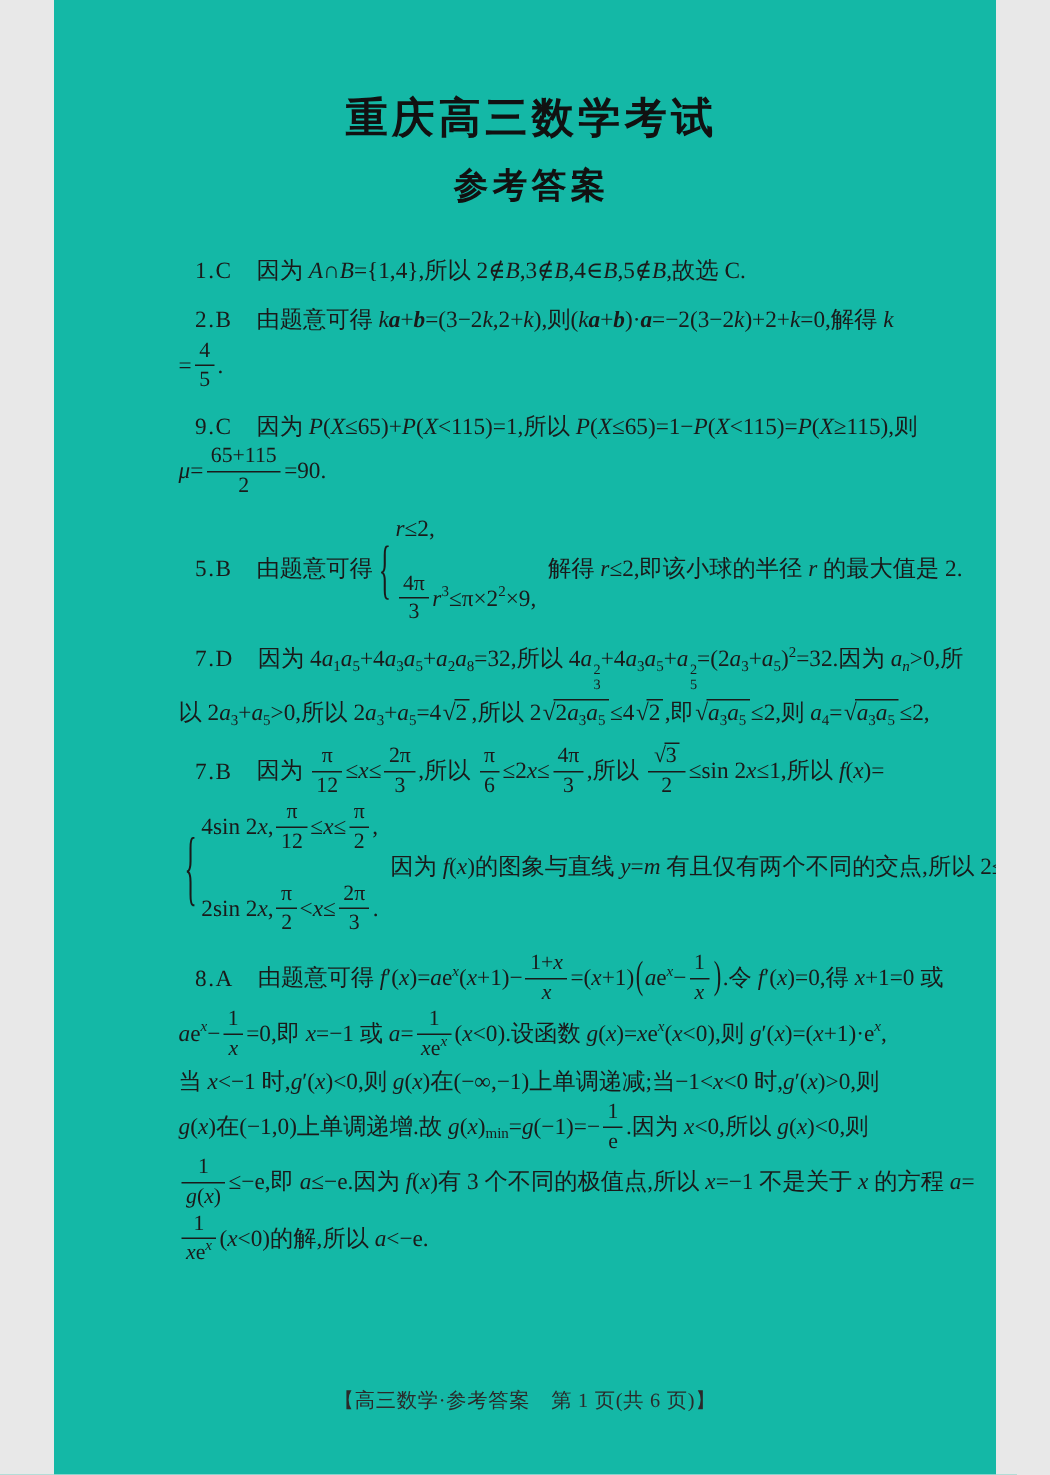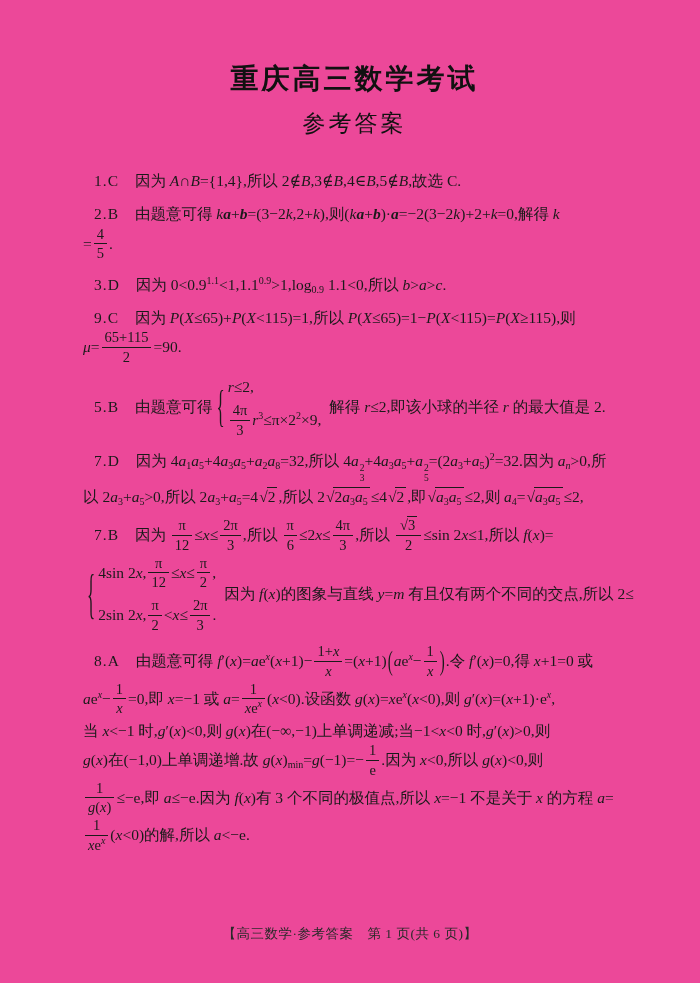--- a/index.html
+++ b/index.html
@@ -1,28 +1,28 @@
 <!DOCTYPE html>
 <html><head>
 <meta charset="utf-8">
 <style>
   html,body{margin:0;padding:0;background:#e8e8e8;}
   .page{
-    width:700px;height:983px;box-sizing:border-box;background:#ec4899;
+    width:628px;height:983px;box-sizing:border-box;background:#14b8a6;
     margin:0 auto;position:relative;overflow:hidden;
     padding:60px 48px 0 57px;
     font-family:"Liberation Serif","DejaVu Serif",serif;
     font-size:15.5px;color:#1a1a1a;
   }
   h1.title{
     margin:0 0 10px 0;text-align:center;font-size:28px;font-weight:bold;
     letter-spacing:3px;color:#111;
   }
   h2.subtitle{
-    margin:0 0 30px 0;text-align:center;font-size:23px;font-weight:normal;
+    margin:0 0 30px 0;text-align:center;font-size:23px;font-weight:bold;
     letter-spacing:3px;color:#111;
   }
   .item{margin-bottom:10px;}
   .line{line-height:1.5;white-space:nowrap;margin:1px 0;}
   .line.cont{padding-left:26px;}
   .inum{margin-right:16px;letter-spacing:1px;margin-left:37px;}
   .it{font-style:italic;}
   .vec{font-weight:bold;font-style:italic;}
   sup{font-size:10px;line-height:0;}
   sub{font-size:10px;line-height:0;vertical-align:-3px;}
@@ -33,21 +33,21 @@
   .frac{display:inline-block;vertical-align:middle;text-align:center;
         font-size:14.5px;line-height:1.15;margin:0 2px;position:relative;top:-1px;}
   .frac .num{display:block;padding:0 3px 1px 3px;border-bottom:1px solid #1a1a1a;}
   .frac .den{display:block;padding:1px 3px 0 3px;}
   .sqrt{display:inline-block;white-space:nowrap;margin:0 1px;}
   .sqrt .rad{letter-spacing:-1px;}
   .sqrt .radc{border-top:1px solid #1a1a1a;padding:0 2px 0 1px;}
   .cases{display:inline-flex;align-items:center;vertical-align:middle;margin:0 4px;}
   .cases .brace{display:inline-block;font-size:17px;transform-origin:center;
                 margin-right:3px;font-weight:normal;}
-  .cases .rows{display:inline-flex;flex-direction:column;row-gap:6px;}
+  .cases .rows{display:inline-flex;flex-direction:column;row-gap:18px;}
   .cases .crow{display:block;white-space:nowrap;line-height:1.3;}
   .bigp{display:inline-block;transform:scaleY(1.75);vertical-align:middle;
         font-size:15px;margin:0 1px;position:relative;top:-1px;}
   .footer{
     position:absolute;left:0;right:0;bottom:40px;text-align:center;
     font-size:13.5px;color:#2a2a2a;letter-spacing:0.5px;
   }
 </style>
 </head>
 <body>
@@ -55,23 +55,20 @@
 <div class="page">
   <h1 class="title">重庆高三数学考试</h1>
   <h2 class="subtitle">参考答案</h2>
   <div id="answers">
       <div class="item">
         <div class="line first"><span class="inum">1.C</span>因为 <span class="it">A</span>∩<span class="it">B</span>={1,4},所以 2∉<span class="it">B</span>,3∉<span class="it">B</span>,4∈<span class="it">B</span>,5∉<span class="it">B</span>,故选 C.</div>
       </div>
       <div class="item">
         <div class="line first"><span class="inum">2.B</span>由题意可得 <span class="it">k</span><span class="vec">a</span>+<span class="vec">b</span>=(3−2<span class="it">k</span>,2+<span class="it">k</span>),则(<span class="it">k</span><span class="vec">a</span>+<span class="vec">b</span>)·<span class="vec">a</span>=−2(3−2<span class="it">k</span>)+2+<span class="it">k</span>=0,解得 <span class="it">k</span></div>
         <div class="line cont">=<span class="frac"><span class="num">4</span><span class="den">5</span></span>.</div>
-      </div>
-      <div class="item">
-        <div class="line first"><span class="inum">3.D</span>因为 0&lt;0.9<sup>1.1</sup>&lt;1,1.1<sup>0.9</sup>&gt;1,log<sub>0.9</sub> 1.1&lt;0,所以 <span class="it">b</span>&gt;<span class="it">a</span>&gt;<span class="it">c</span>.</div>
       </div>
       <div class="item">
         <div class="line first"><span class="inum">9.C</span>因为 <span class="it">P</span>(<span class="it">X</span>≤65)+<span class="it">P</span>(<span class="it">X</span>&lt;115)=1,所以 <span class="it">P</span>(<span class="it">X</span>≤65)=1−<span class="it">P</span>(<span class="it">X</span>&lt;115)=<span class="it">P</span>(<span class="it">X</span>≥115),则</div>
         <div class="line cont"><span class="it">μ</span>=<span class="frac"><span class="num">65+115</span><span class="den">2</span></span>=90.</div>
       </div>
       <div class="item">
         <div class="line first"><span class="inum">5.B</span>由题意可得<span class="cases">
             <span class="brace" style="transform: scaleY(2.57538);">{</span>
             <span class="rows">
               <span class="crow"><span class="it">r</span>≤2,</span>

